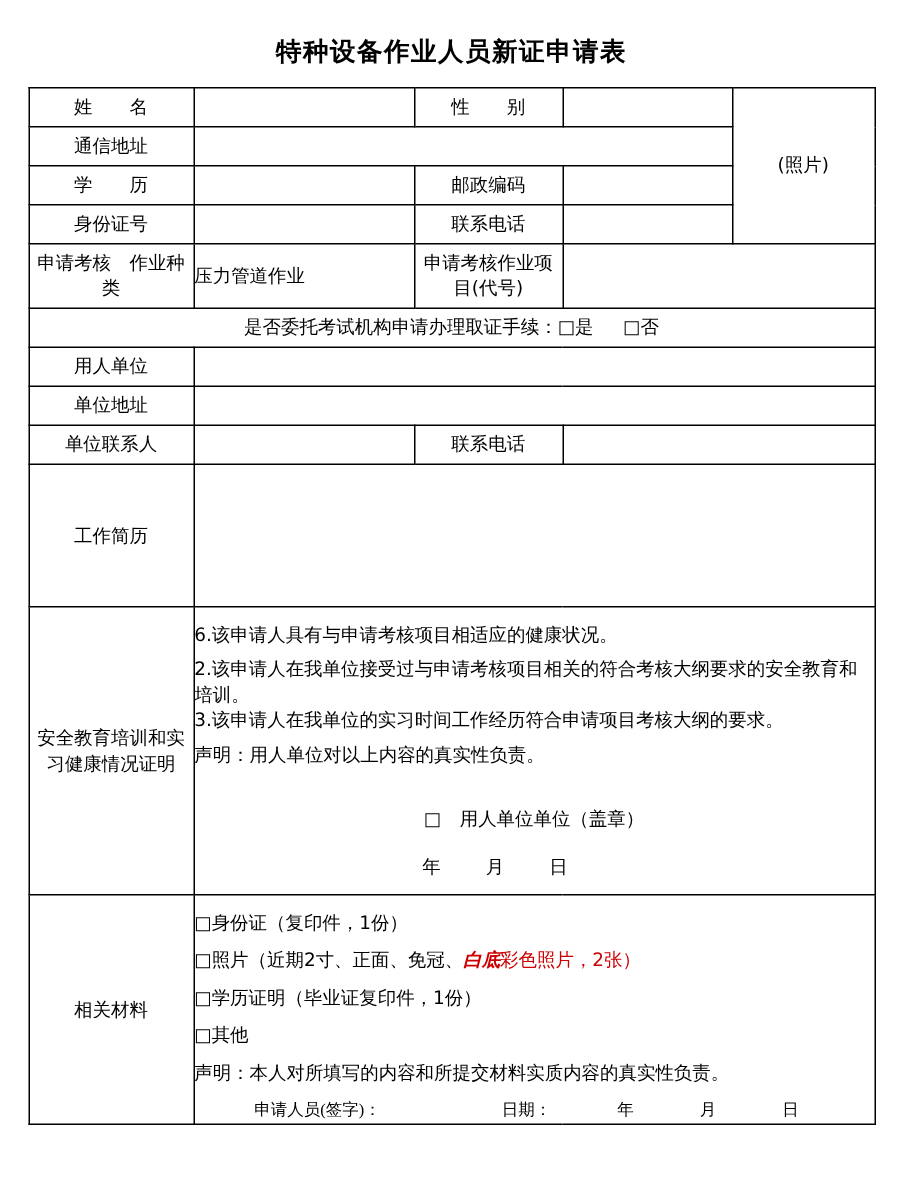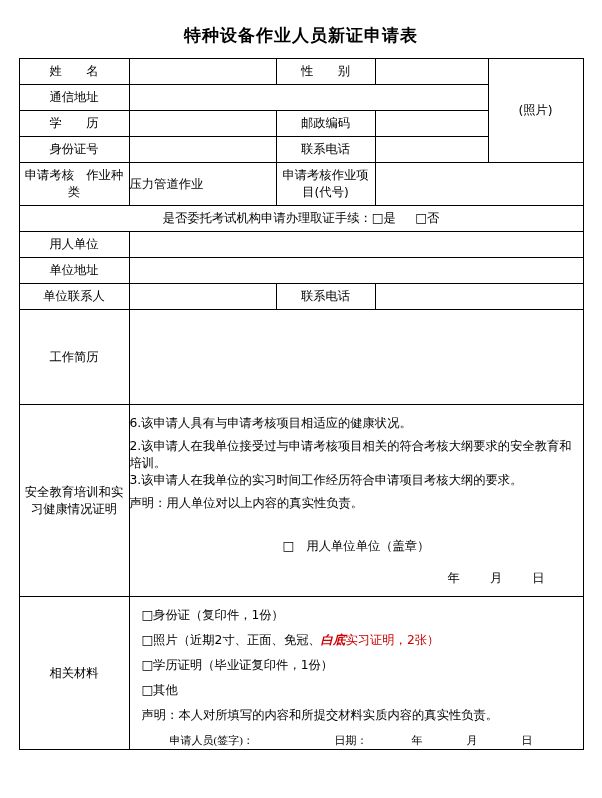--- a/index.html
+++ b/index.html
@@ -84,27 +84,27 @@
   }
   .block .gap { height: 6px; }
   .cb {
     font-family: "DejaVu Sans", sans-serif;
   }
   .seal-line {
     text-align: center;
     margin-top: 26px;
   }
   .date-line {
-    text-align: right;
+    text-align: center;
     margin-top: 15px;
-    padding-right: 38px;
+    padding-right: 52px;
     letter-spacing: 0px;
   }
   .date-line .dsp { display: inline-block; width: 30px; }
-  .mat-line { margin: 0 0 8px 12px; }
+  .mat-line { margin: 0 0 8px 0; }
   .red { color: #cc0000; }
   .red-bi { color: #cc0000; font-weight: bold; font-style: italic; }
   .sign-line {
     margin-top: 4px;
     padding-left: 40px;
     font-size: 11px;
     font-family: Liberation Serif, serif;
   }
   .sign-line .s1 { display: inline-block; width: 165px; }
   .sign-line .s2 { display: inline-block; width: 44px; }
@@ -205,21 +205,21 @@
         <p>声明：用人单位对以上内容的真实性负责。</p>
         <div class="seal-line"><span>□　用人单位单位（盖章）</span></div>
         <div class="date-line"><span>年</span><span class="dsp"></span><span>月</span><span class="dsp"></span><span>日</span></div>
       </td>
     </tr>
 
     <tr style="height:146px">
       <td class="lbl2">相关材料</td>
       <td class="block" colspan="4" style="padding-top:10px">
         <div class="mat-line">□身份证（复印件，1份）</div>
-        <div class="mat-line"><span>□照片（近期2寸、正面、免冠、</span><span class="red-bi">白底</span><span class="red">实习证明，2张）</span></div>
+        <div class="mat-line"><span>□照片（近期2寸、正面、免冠、</span><span class="red-bi">白底</span><span class="red">彩色照片，2张）</span></div>
         <div class="mat-line">□学历证明（毕业证复印件，1份）</div>
         <div class="mat-line">□其他</div>
         <div class="mat-line">声明：本人对所填写的内容和所提交材料实质内容的真实性负责。</div>
         <div class="sign-line"><span class="s1">申请人员(签字)：</span><span>日期：</span><span class="s2"></span><span>年</span><span class="s2"></span><span>月</span><span class="s2"></span><span>日</span></div>
       </td>
     </tr>
 
   </tbody>
     </table>
 

